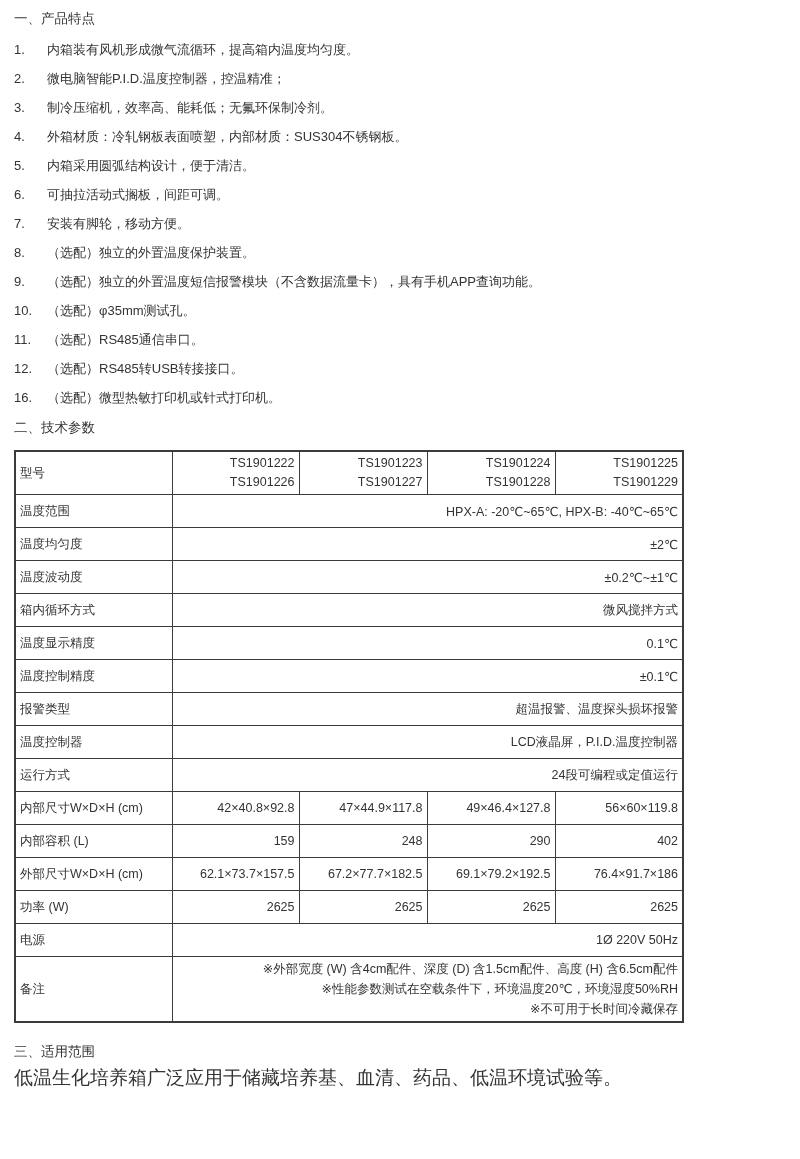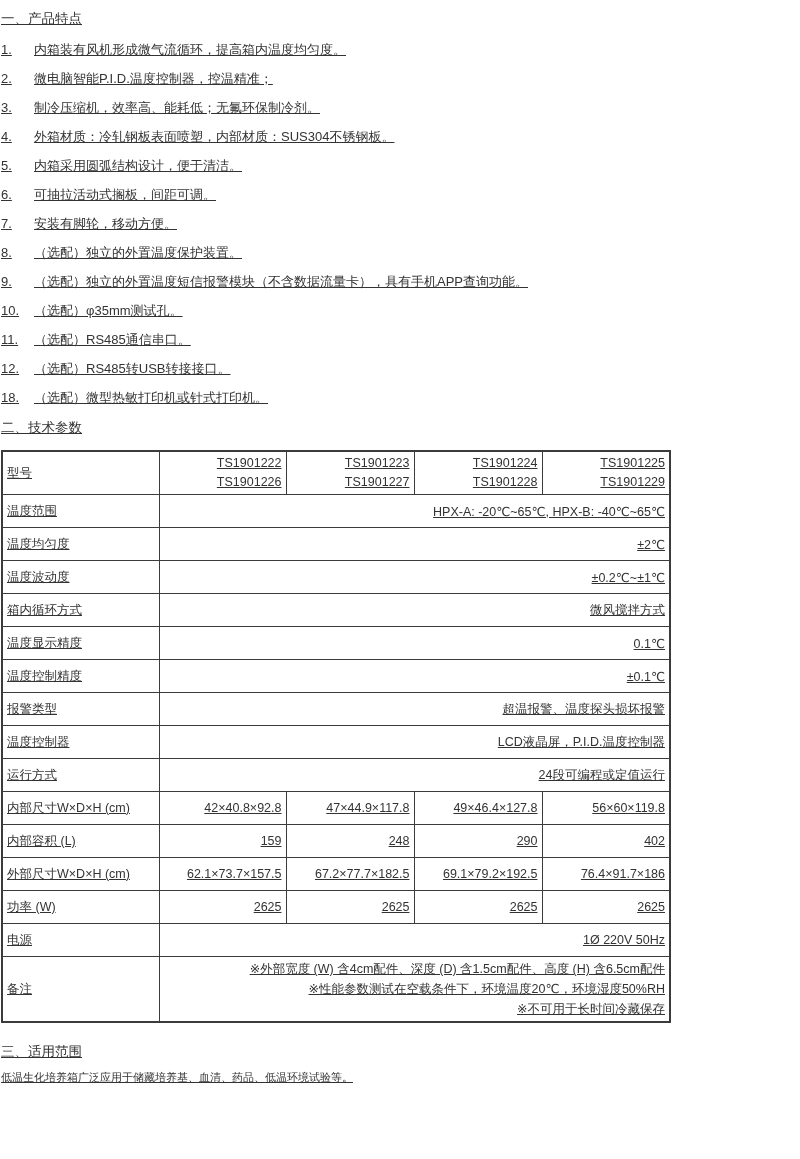--- a/index.html
+++ b/index.html
@@ -4,21 +4,21 @@
 <style>
   * { box-sizing: border-box; margin: 0; padding: 0; }
   html, body { width: 800px; }
   body {
     width: 800px; height: 1159px;
     background: #ffffff;
     color: #333333;
     font-family: "Liberation Sans", "DejaVu Sans", sans-serif;
     overflow: hidden;
   }
-  .page { padding: 10px 14px 0 1px; text-decoration: underline; }
+  .page { padding: 10px 14px 0 14px; }
 
   .sec-heading {
     font-size: 13.5px;
     font-weight: 400;
     line-height: 18px;
     color: #333333;
     margin-bottom: 14px;
   }
   #specs-heading { margin-top: 2px; margin-bottom: 13px; }
   #scope-heading { margin-top: 20px; margin-bottom: 8px; }
@@ -44,21 +44,21 @@
     overflow: hidden;
   }
   td.label-cell { text-align: left; padding-left: 5px; }
   td.val-cell { text-align: right; }
   tr.model-row td { height: 40px; }
   tr.std-row td { height: 33px; }
   tr.notes-row td { height: 64px; }
   .model-line { line-height: 19px; }
   td.notes-cell { text-align: right; padding-right: 7px; line-height: 20px; }
 
-  .scope-text { font-size: 11px; line-height: 17px; }
+  .scope-text { font-size: 19px; line-height: 17px; }
 </style>
 </head>
 <body>
 
 <div class="page">
 
   <div class="sec-heading" id="features-heading">一、产品特点</div>
 
   <div id="features-list">
       <div class="feat-row">
@@ -103,21 +103,21 @@
       </div>
       <div class="feat-row">
         <span class="feat-num">11.</span>
         <span class="feat-text">（选配）RS485通信串口。</span>
       </div>
       <div class="feat-row">
         <span class="feat-num">12.</span>
         <span class="feat-text">（选配）RS485转USB转接接口。</span>
       </div>
       <div class="feat-row">
-        <span class="feat-num">18.</span>
+        <span class="feat-num">16.</span>
         <span class="feat-text">（选配）微型热敏打印机或针式打印机。</span>
       </div>
     </div>
 
   <div class="sec-heading" id="specs-heading">二、技术参数</div>
 
   <table class="specs" id="specs-table">
     <colgroup>
       <col style="width:157px">
       <col style="width:127px">

